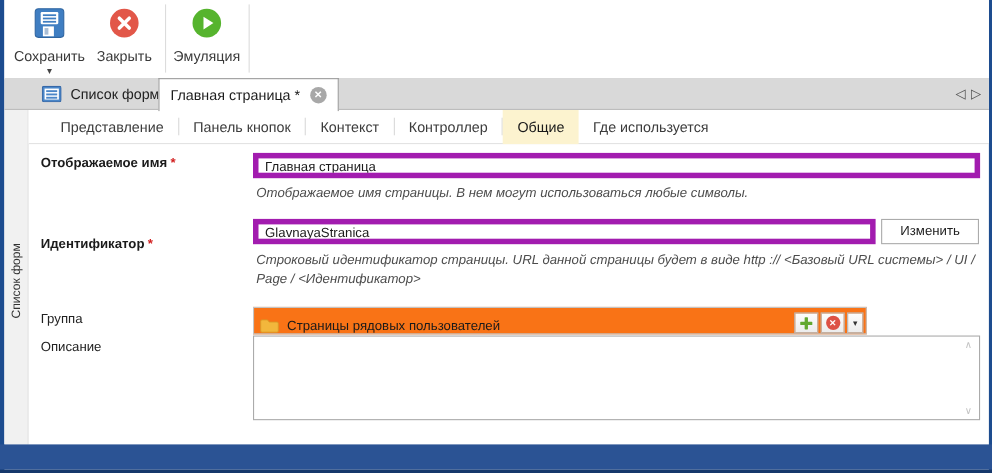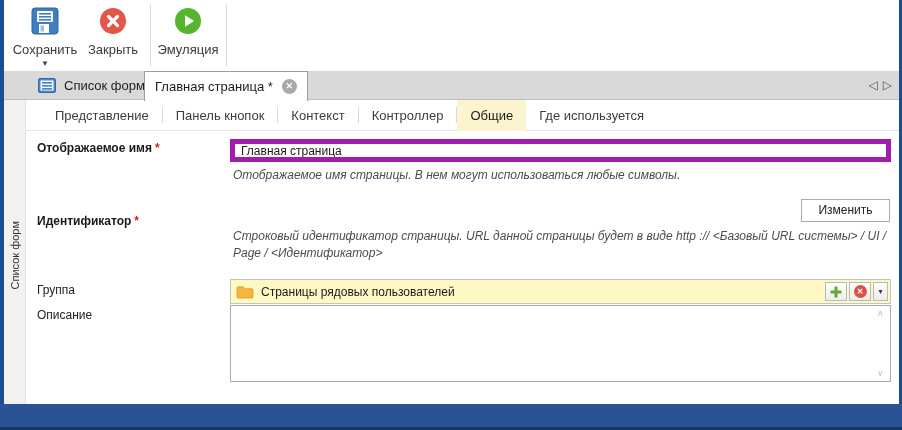--- a/index.html
+++ b/index.html
@@ -53,22 +53,22 @@
   .lbl{position:absolute;left:37px;font-size:12px;color:#1b1b1b;font-weight:bold;white-space:nowrap;}
   .lbl-plain{position:absolute;left:37px;font-size:12px;color:#222;white-space:nowrap;}
   .req{color:#d21f1f;margin-left:3px;font-weight:bold;}
   .tinput{position:absolute;height:23px;border:5px solid #a21caf;background:#fff;font-size:12px;
           padding:0 6px;color:#1a1a1a;box-sizing:border-box;font-family:"Liberation Sans",sans-serif;}
   .hint{position:absolute;font-style:italic;color:#4c4c4c;font-size:12px;line-height:17px;}
   .btn-change{position:absolute;left:801px;top:199px;width:89px;height:23px;background:#fff;
               border:1px solid #ababab;font-size:12px;color:#222;text-align:center;line-height:21px;
               box-sizing:border-box;}
 
-  .groupfield{position:absolute;left:230px;top:279px;width:661px;height:25px;
-              border:1px solid #c3c3c3;background:#fef9c3;display:flex;align-items:center;
+  .groupfield{position:absolute;left:230px;top:279px;width:558px;height:25px;
+              border:1px solid #c3c3c3;background:#f97316;display:flex;align-items:flex-end;
               box-sizing:border-box;}
   .gf-icon{margin:0 7px 0 5px;display:flex;}
   .gf-text{flex:1;font-size:12px;color:#1a1a1a;}
   .gf-btns{display:flex;gap:2px;margin-right:2px;}
   .gf-btn{width:22px;height:19px;border:1px solid #b9b9b9;background:linear-gradient(#fdfdfd,#ececec);
           display:flex;align-items:center;justify-content:center;box-sizing:border-box;}
   .gf-btn.dd{width:15px;}
   .gf-red{width:13px;height:13px;border-radius:50%;background:#dd5145;color:#fff;font-size:8px;
           line-height:13px;text-align:center;font-weight:bold;}
   .dd-glyph{font-size:8px;color:#333;}
@@ -170,20 +170,21 @@
 
   <div class="lbl" style="top:141px;">
     <span>Отображаемое имя</span><span class="req">*</span>
   </div>
   <input class="tinput" style="left: 230px; top: 139px; width: 661px;" value="Главная страница">
   <div class="hint" style="left:233px;top:167px;">Отображаемое имя страницы. В нем могут использоваться любые символы.</div>
 
   <div class="lbl" style="top:214px;">
     <span>Идентификатор</span><span class="req">*</span>
   </div>
+  <input class="tinput" style="left: 230px; top: 199px; width: 566px;" value="GlavnayaStranica">
   <div class="btn-change">Изменить</div>
   <div class="hint" style="left:233px;top:228px;width:658px;">Строковый идентификатор страницы. URL данной страницы будет в виде http :// &lt;Базовый URL системы&gt; / UI / Page / &lt;Идентификатор&gt;</div>
 
   <div class="lbl-plain" style="top:283px;">Группа</div>
   <div class="groupfield">
     <span class="gf-icon">
       <svg width="18" height="14" viewBox="0 0 18 14">
         <path d="M1 3 a1.2 1.2 0 0 1 1.2-1.2 h5 l1.6 2 h7 a1.2 1.2 0 0 1 1.2 1.2 v6.8 a1.2 1.2 0 0 1 -1.2 1.2 H2.2 A1.2 1.2 0 0 1 1 11.8 Z" fill="#f2b73c" stroke="#d99a27" stroke-width="0.8"></path>
       </svg>
     </span>

